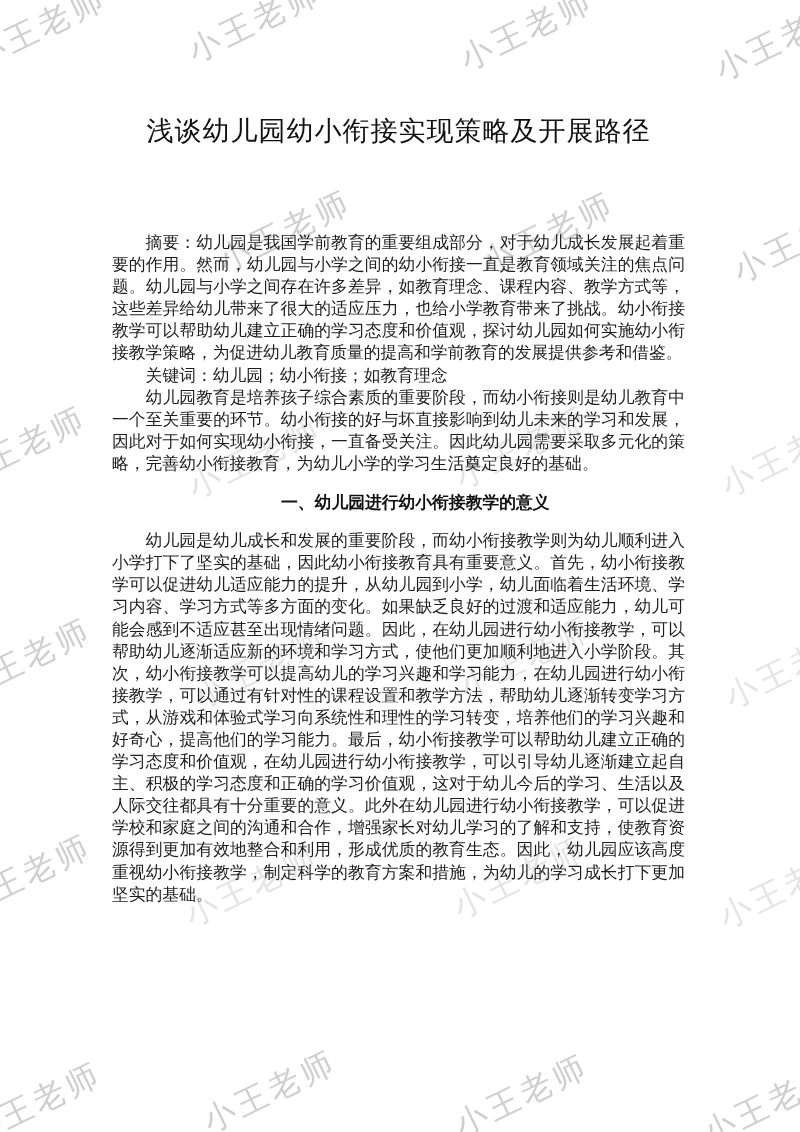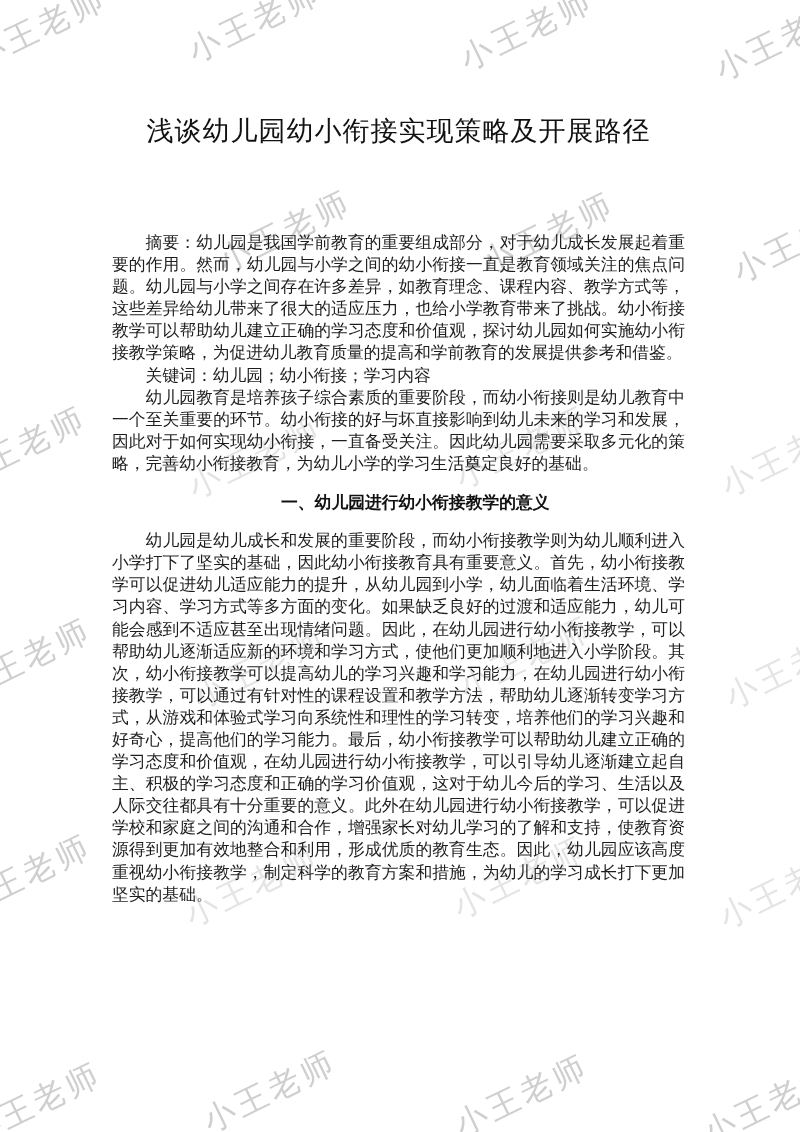--- a/index.html
+++ b/index.html
@@ -102,21 +102,21 @@
       <span class="wm" style="left: 522px; top: 1096px; color: rgb(207, 207, 207);">小王老师</span>
       <span class="wm" style="left: 770px; top: 1104px; color: rgb(207, 207, 207);">小王老师</span>
     </div>
 
   <div class="content">
 
     <h1 class="doc-title">浅谈幼儿园幼小衔接实现策略及开展路径</h1>
 
     <p class="para first-after-title"><span class="inline-label">摘要：</span><span>幼儿园是我国学前教育的重要组成部分，对于幼儿成长发展起着重要的作用。然而，幼儿园与小学之间的幼小衔接一直是教育领域关注的焦点问题。幼儿园与小学之间存在许多差异，如教育理念、课程内容、教学方式等，这些差异给幼儿带来了很大的适应压力，也给小学教育带来了挑战。幼小衔接教学可以帮助幼儿建立正确的学习态度和价值观，探讨幼儿园如何实施幼小衔接教学策略，为促进幼儿教育质量的提高和学前教育的发展提供参考和借鉴。</span></p>
 
-    <p class="para"><span class="inline-label">关键词：</span><span>幼儿园；幼小衔接；学习内容</span></p>
+    <p class="para"><span class="inline-label">关键词：</span><span>幼儿园；幼小衔接；如教育理念</span></p>
 
     <p class="para">幼儿园教育是培养孩子综合素质的重要阶段，而幼小衔接则是幼儿教育中一个至关重要的环节。幼小衔接的好与坏直接影响到幼儿未来的学习和发展，因此对于如何实现幼小衔接，一直备受关注。因此幼儿园需要采取多元化的策略，完善幼小衔接教育，为幼儿小学的学习生活奠定良好的基础。</p>
 
     <h2 class="section-heading">一、幼儿园进行幼小衔接教学的意义</h2>
 
 
     <p class="para">幼儿园是幼儿成长和发展的重要阶段，而幼小衔接教学则为幼儿顺利进入小学打下了坚实的基础，因此幼小衔接教育具有重要意义。首先，幼小衔接教学可以促进幼儿适应能力的提升，从幼儿园到小学，幼儿面临着生活环境、学习内容、学习方式等多方面的变化。如果缺乏良好的过渡和适应能力，幼儿可能会感到不适应甚至出现情绪问题。因此，在幼儿园进行幼小衔接教学，可以帮助幼儿逐渐适应新的环境和学习方式，使他们更加顺利地进入小学阶段。其次，幼小衔接教学可以提高幼儿的学习兴趣和学习能力，在幼儿园进行幼小衔接教学，可以通过有针对性的课程设置和教学方法，帮助幼儿逐渐转变学习方式，从游戏和体验式学习向系统性和理性的学习转变，培养他们的学习兴趣和好奇心，提高他们的学习能力。最后，幼小衔接教学可以帮助幼儿建立正确的学习态度和价值观，在幼儿园进行幼小衔接教学，可以引导幼儿逐渐建立起自主、积极的学习态度和正确的学习价值观，这对于幼儿今后的学习、生活以及人际交往都具有十分重要的意义。此外在幼儿园进行幼小衔接教学，可以促进学校和家庭之间的沟通和合作，增强家长对幼儿学习的了解和支持，使教育资源得到更加有效地整合和利用，形成优质的教育生态。因此，幼儿园应该高度重视幼小衔接教学，制定科学的教育方案和措施，为幼儿的学习成长打下更加坚实的基础。</p>
 
   </div>
 </div>

